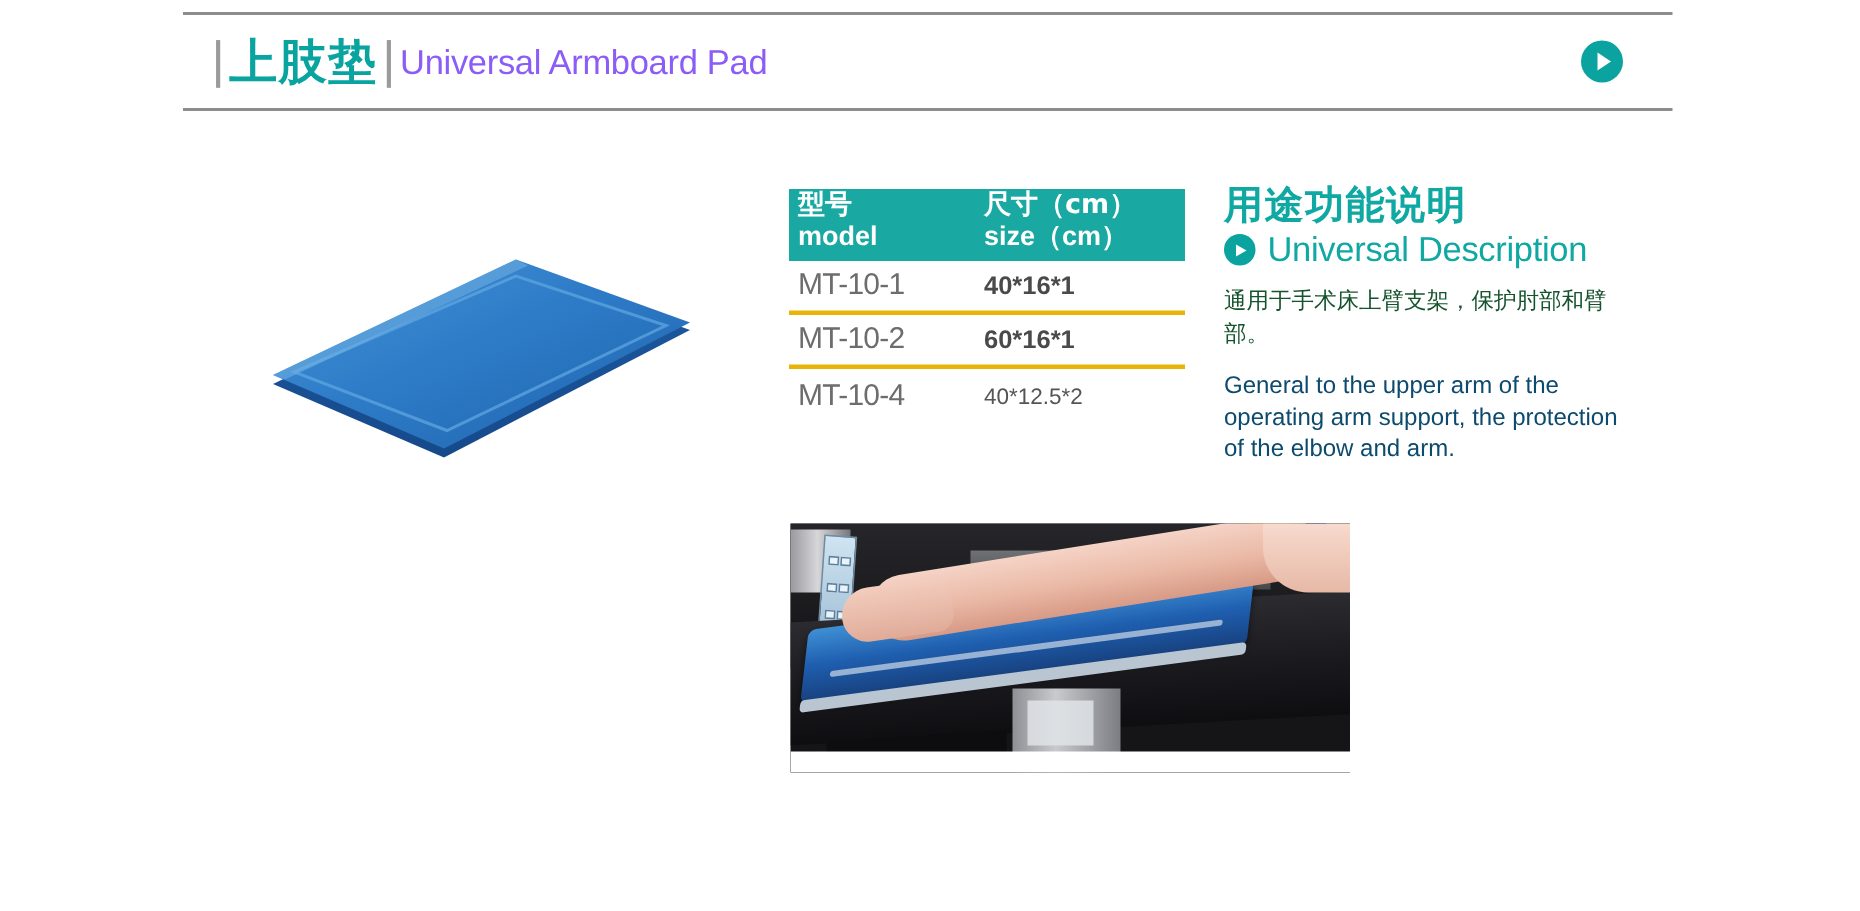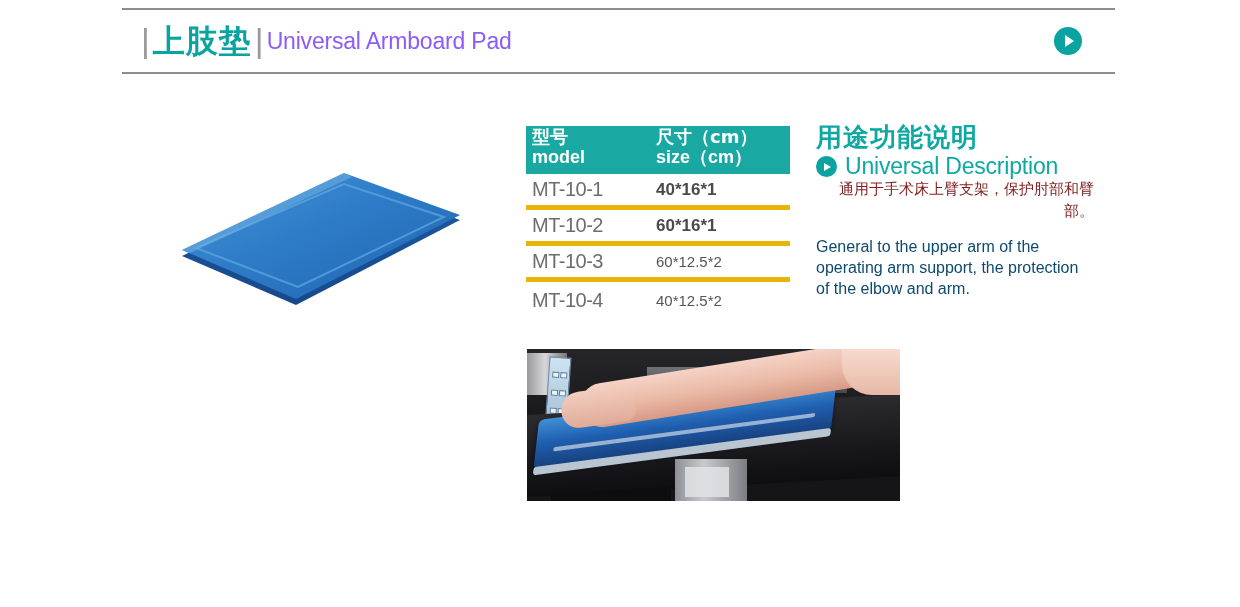--- a/index.html
+++ b/index.html
@@ -117,21 +117,21 @@
   .spec-head .hz-line2 {
     font-size: 18px;
     font-weight: 700;
     line-height: 21px;
     white-space: nowrap;
   }
   .spec-row {
     display: flex;
     align-items: center;
     height: 36px;
-    border-bottom: 5px solid #eab308;
+    border-bottom: 3px solid #eab308;
     padding-left: 6px;
     box-sizing: border-box;
   }
   .spec-row .cell-model {
     width: 124px;
     color: #6d6d6d;
     font-size: 20px;
     letter-spacing: -0.5px;
     white-space: nowrap;
   }
@@ -186,25 +186,25 @@
     margin-left: 2px;
   }
   .func-title-en {
     color: #0fa8a2;
     font-size: 23px;
     font-weight: 400;
     line-height: 1;
     letter-spacing: -0.2px;
   }
   .func-body-cn {
-    color: #7f1d1d;
+    color: #14532d;
     font-size: 15px;
     line-height: 22px;
+    margin-top: 11px;
     font-family: "DejaVu Sans", "Liberation Sans", sans-serif;
-    text-align: right;
   }
   .func-body-en {
     color: #0c4a6e;
     font-size: 16px;
     line-height: 21px;
     margin-top: 14px;
   }
 
   
   .photo {
@@ -390,24 +390,20 @@
   </div>
 
   <div class="spec-row">
     <div class="cell-model">MT-10-1</div>
     <div class="cell-size">40*16*1</div>
   </div>
   <div class="spec-row">
     <div class="cell-model">MT-10-2</div>
     <div class="cell-size">60*16*1</div>
   </div>
-  <div class="spec-row compact">
-    <div class="cell-model">MT-10-3</div>
-    <div class="cell-size">60*12.5*2</div>
-  </div>
   <div class="spec-row compact" style="border-bottom:none">
     <div class="cell-model">MT-10-4</div>
     <div class="cell-size">40*12.5*2</div>
   </div>
 </div>
 
 <div class="func-panel">
   <div class="func-title-cn">用途功能说明</div>
   <div class="func-title-en-row">
     <span class="func-play">

